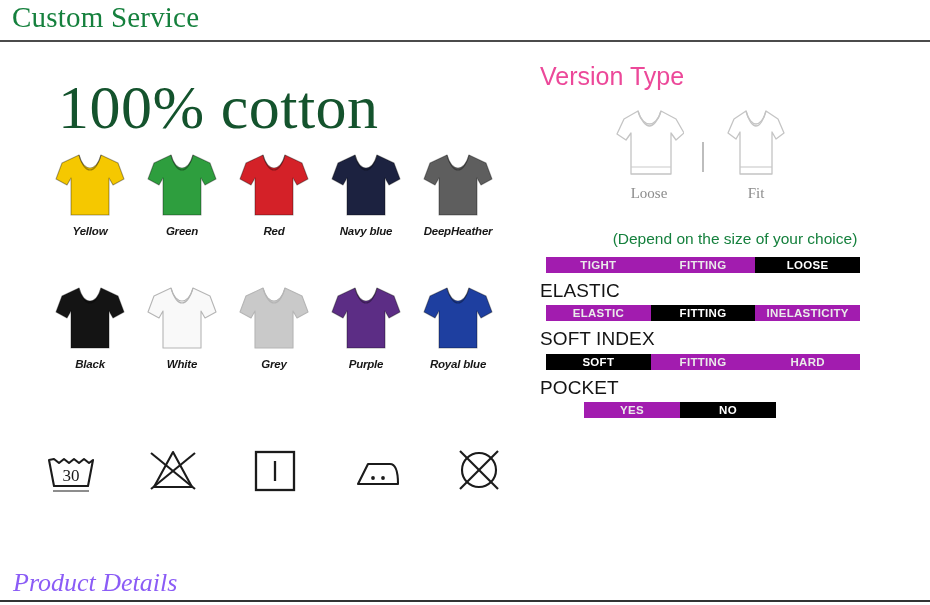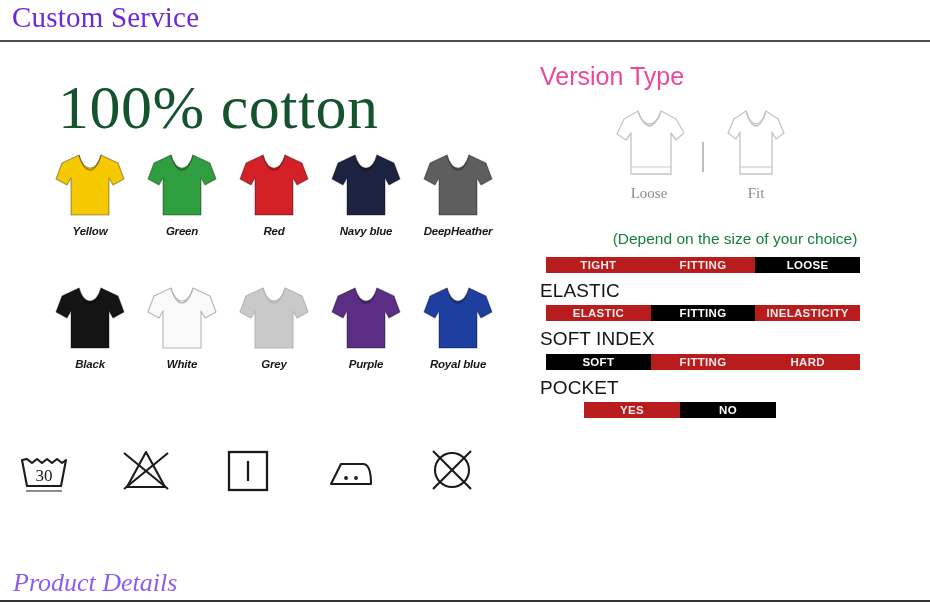--- a/index.html
+++ b/index.html
@@ -19,21 +19,21 @@
 
   
   .top-heading {
     position: absolute;
     left: 12px;
     top: 1px;
     font-family: "Liberation Serif", serif;
     font-size: 29px;
     font-weight: 400;
     letter-spacing: 0.2px;
-    color: #6d28d9;
+    color: #15803d;
     white-space: nowrap;
   }
   .rule {
     position: absolute;
     left: 0;
     width: 930px;
     height: 2px;
     background: #4b4b4b;
   }
   .rule.top { top: 40px; }
@@ -97,21 +97,21 @@
     font-size: 11.5px;
     font-weight: 600;
     color: #171717;
     white-space: nowrap;
     letter-spacing: -0.2px;
   }
 
   
   .care-row {
     position: absolute;
-    left: 13px;
+    left: 40px;
     top: 400px;
     width: 470px;
     display: flex;
     justify-content: space-between;
     align-items: center;
   }
   .care-item { width: 62px; height: 56px; }
 
   
   .right-panel {
@@ -193,21 +193,21 @@
   .attr-bar.w3 { width: 314px; }
   .attr-bar.w2 { width: 192px; padding-left: 38px; }
   .seg {
     flex: 1 1 0;
     display: flex;
     align-items: center;
     justify-content: center;
     font-size: 11.5px;
     font-weight: 700;
     letter-spacing: 0.3px;
-    background: #b91c1c;
+    background: #a21caf;
     color: #eaeaea;
   }
   .seg.on {
     background: #000000;
     color: #ffffff;
   }
 </style>
 </head>
 <body>
 

